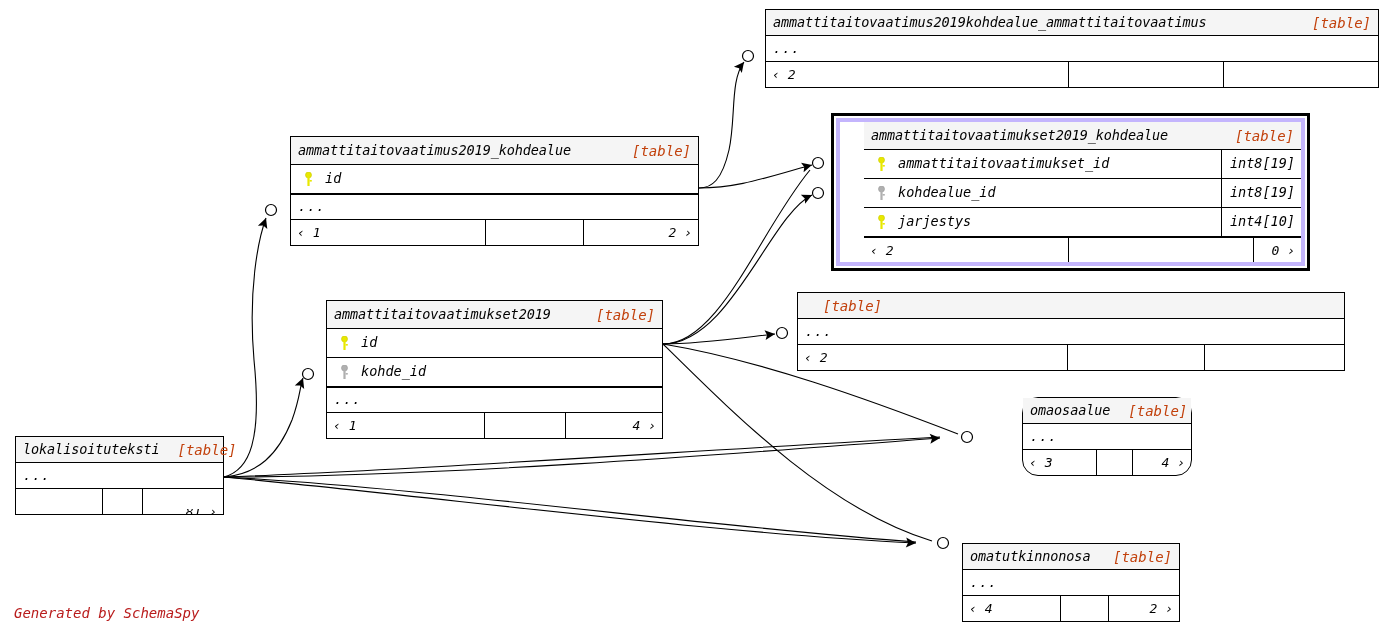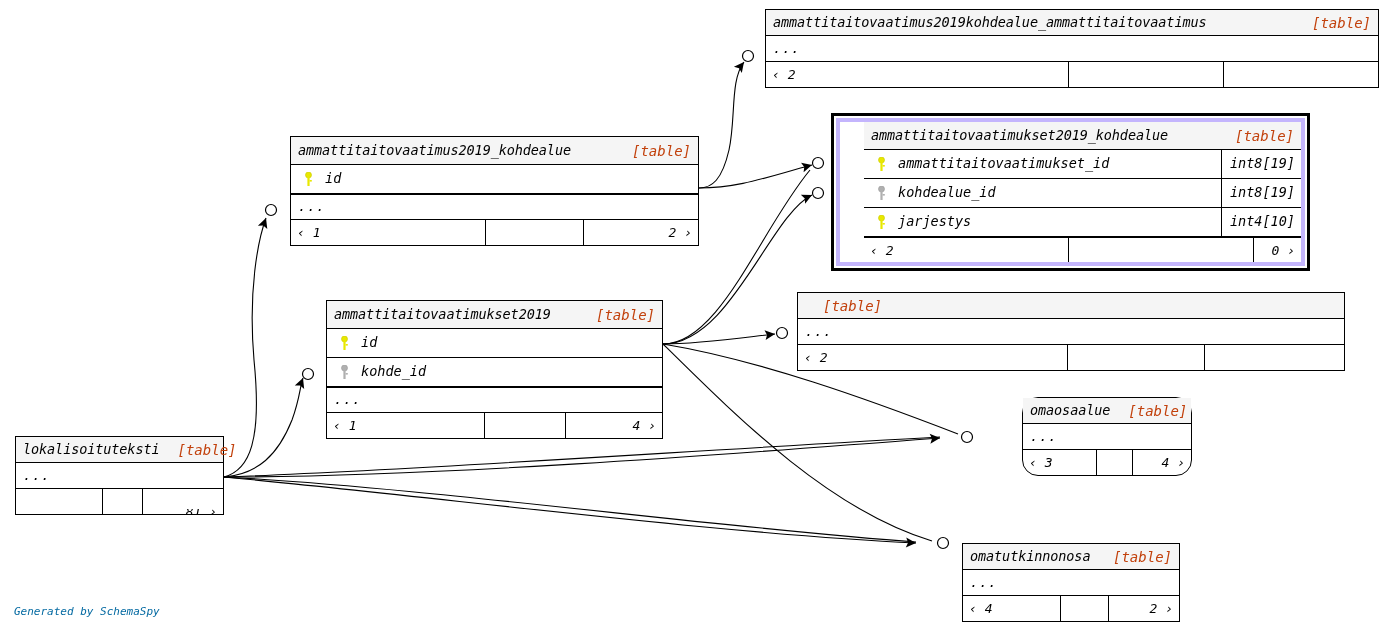--- a/index.html
+++ b/index.html
@@ -81,22 +81,22 @@
   .node .footer .fc:last-child{border-right:none;}
   .node .footer .fc.left{justify-content:flex-start;}
   .node .footer .fc.right{justify-content:flex-end;}
 
   
   .key{display:block;width:9px;height:15px;}
 
   .credit{
     position:absolute;
     left:14px;top:605px;
-    font-size:11px;
-    color:#0369a1;
+    font-size:14px;
+    color:#b91c1c;
     font-family:"DejaVu Sans Mono","Liberation Mono",monospace;
   }
 </style>
 </head>
 <body>
 
 <div id="canvas">
 
   <svg id="edges" viewBox="0 0 1391 633" xmlns="http://www.w3.org/2000/svg">
     <defs>

